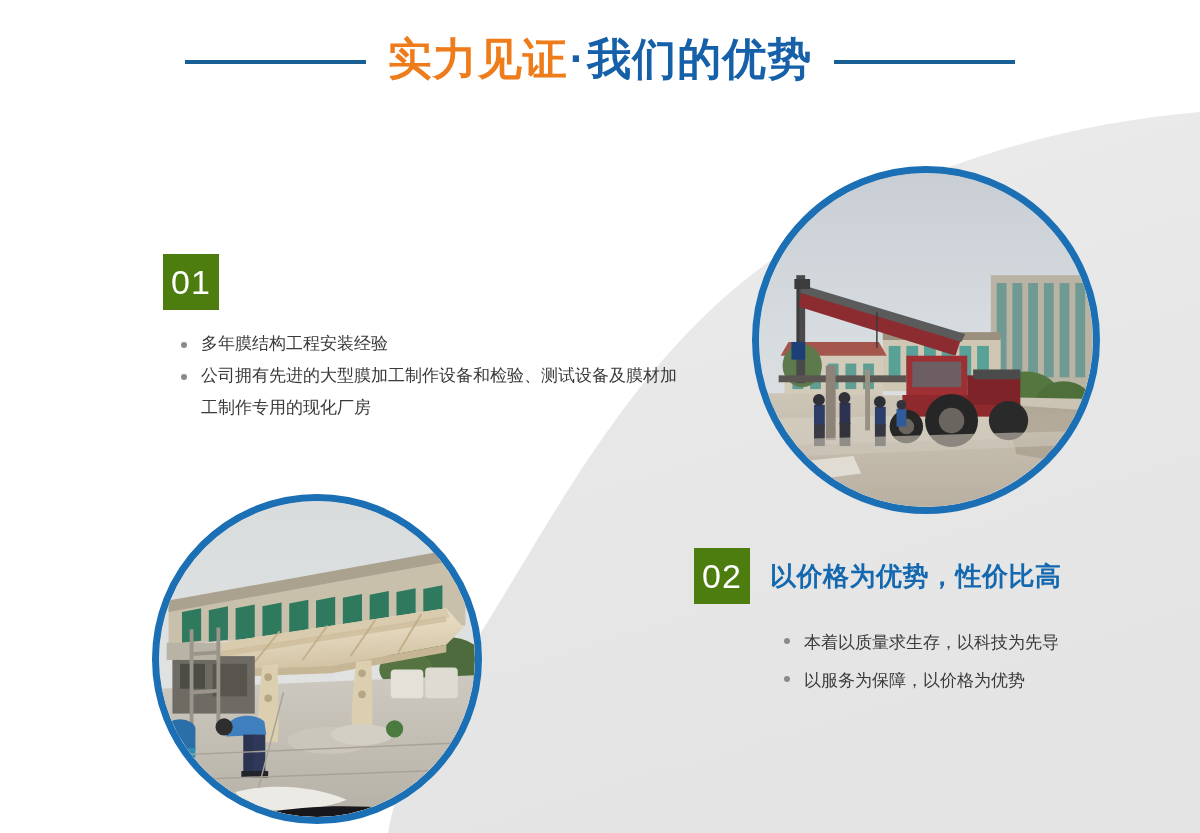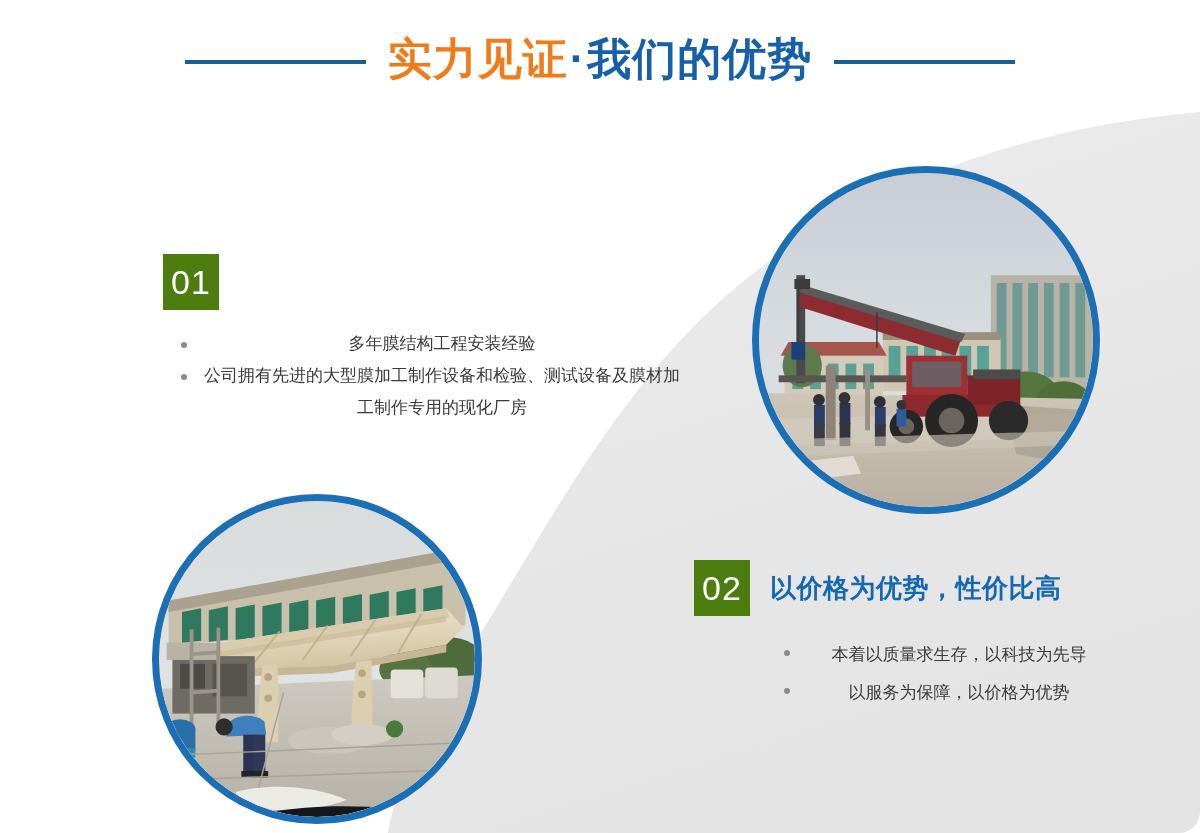--- a/index.html
+++ b/index.html
@@ -10,21 +10,20 @@
   body {
     font-family: "Liberation Sans", "DejaVu Sans", sans-serif;
   }
 
   .page {
     position: relative;
     width: 1200px;
     height: 833px;
     overflow: hidden;
     background: #ffffff;
-    border-radius: 21px;
   }
 
   
   .bg-layer {
     position: absolute;
     inset: 0;
     width: 1200px;
     height: 833px;
     z-index: 0;
   }
@@ -91,21 +90,21 @@
     width: 330px;
     height: 330px;
   }
 
   
   .feature {
     position: absolute;
     z-index: 6;
   }
   #feature-01 { left: 163px; top: 254px; width: 520px; }
-  #feature-02 { left: 694px; top: 560px; width: 420px; }
+  #feature-02 { left: 694px; top: 548px; width: 420px; }
 
   .feature-head {
     display: flex;
     align-items: center;
   }
   .num-badge {
     width: 56px;
     height: 56px;
     background: #4d7c0f;
     color: #ffffff;
@@ -124,21 +123,20 @@
     font-weight: bold;
     color: #1468b0;
     letter-spacing: 0.5px;
     white-space: nowrap;
   }
 
   .bullets {
     list-style: none;
     margin: 18px 0 0 0;
     padding: 0;
-    text-align: center;
   }
   .bullets li {
     position: relative;
     padding-left: 30px;
     font-size: 17px;
     line-height: 32px;
     color: #3a3a3a;
   }
   #feature-01 .bullets { margin-left: 8px; }
   #feature-02 .bullets { margin-left: 80px; margin-top: 20px; }

